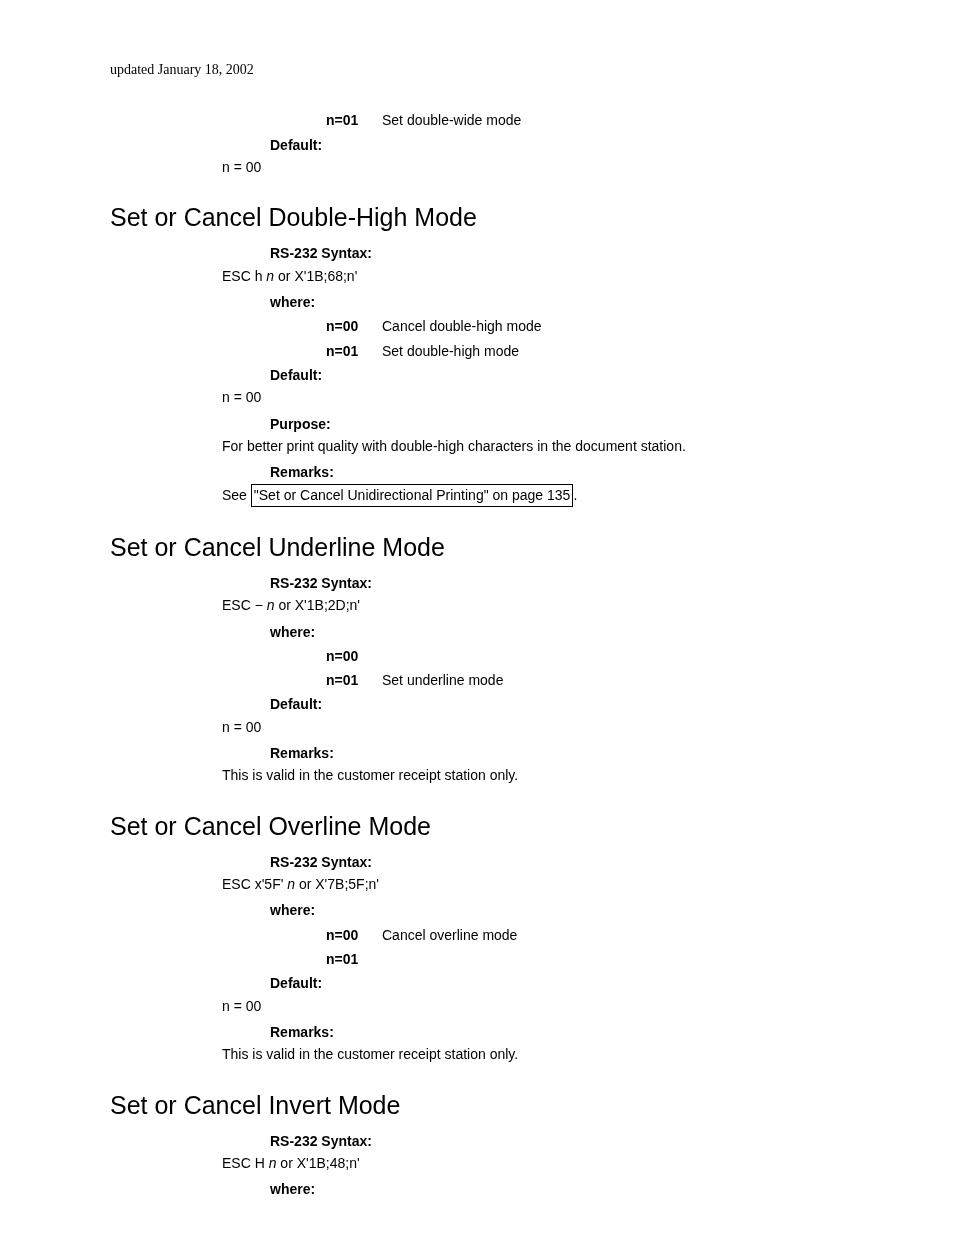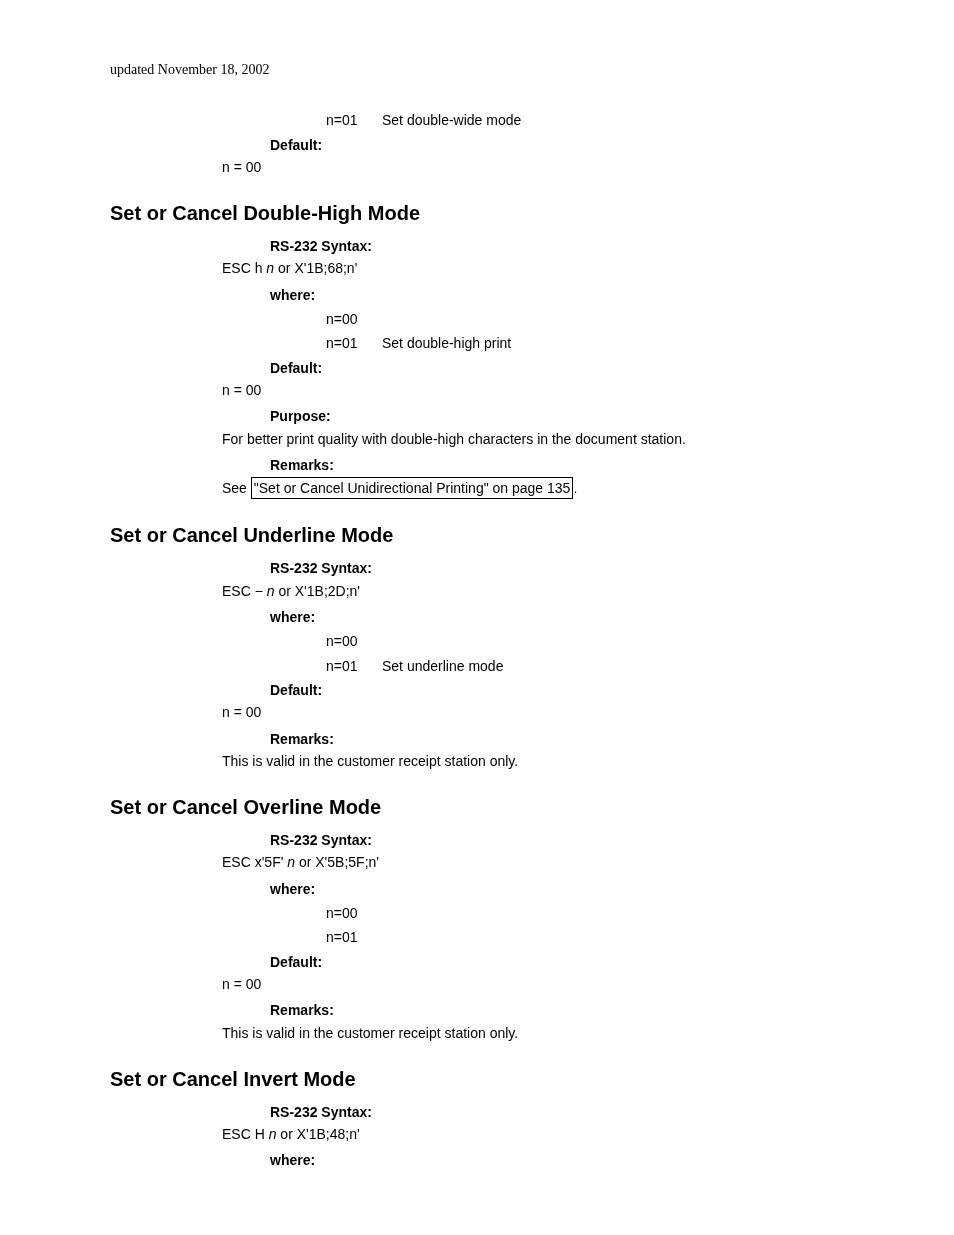--- a/index.html
+++ b/index.html
@@ -12,74 +12,75 @@
     width: 954px;
     box-sizing: border-box;
     line-height: 1.45;
   }
   .updated {
     font-family: "Times New Roman", Times, serif;
     font-size: 14px;
     margin-bottom: 30px;
   }
   .section-heading {
-    font-size: 20px;
-    font-weight: bold;
+    font-size: 25px;
+    font-weight: normal;
     margin: 22px 0 8px 0;
   }
   .dt-label {
     font-weight: bold;
     margin: 4px 0 2px 160px;
   }
   .dd-body {
     margin: 0 0 6px 112px;
   }
   .sub-row {
     display: flex;
     margin: 4px 0 4px 216px;
   }
   .sub-term {
-    font-weight: normal;
+    font-weight: bold;
     width: 56px;
     flex: 0 0 56px;
   }
   .sub-desc {
     flex: 1;
   }
   .italic { font-style: italic; }
   .link-box {
     border: 1px solid #000;
     padding: 0 2px;
     display: inline-block;
   }
 </style>
 </head>
 <body>
 
-<div class="updated">updated November 18, 2002</div>
+<div class="updated">updated January 18, 2002</div>
 
 <div class="sub-row">
   <div class="sub-term">n=01</div>
   <div class="sub-desc">Set double-wide mode</div>
 </div>
 <div class="dt-label">Default:</div>
 <div class="dd-body">n = 00</div>
 
 <div class="section-heading">Set or Cancel Double-High Mode</div>
 <div class="dt-label">RS-232 Syntax:</div>
 <div class="dd-body">
   <span>ESC h </span><span class="italic">n</span><span> or X'1B;68;n'</span>
 </div>
 <div class="dt-label">where:</div>
 <div class="sub-row">
   <div class="sub-term">n=00</div>
+  <div class="sub-desc">Cancel double-high mode</div>
 </div>
 <div class="sub-row">
   <div class="sub-term">n=01</div>
-  <div class="sub-desc">Set double-high print</div>
+  <div class="sub-desc">Set double-high mode</div>
 </div>
 <div class="dt-label">Default:</div>
 <div class="dd-body">n = 00</div>
 <div class="dt-label">Purpose:</div>
 <div class="dd-body">For better print quality with double-high characters in the document station.</div>
 <div class="dt-label">Remarks:</div>
 <div class="dd-body">
   <span>See </span><span class="link-box">"Set or Cancel Unidirectional Printing" on page 135</span><span>.</span>
 </div>
 
@@ -97,25 +98,26 @@
   <div class="sub-desc">Set underline mode</div>
 </div>
 <div class="dt-label">Default:</div>
 <div class="dd-body">n = 00</div>
 <div class="dt-label">Remarks:</div>
 <div class="dd-body">This is valid in the customer receipt station only.</div>
 
 <div class="section-heading">Set or Cancel Overline Mode</div>
 <div class="dt-label">RS-232 Syntax:</div>
 <div class="dd-body">
-  <span>ESC x'5F' </span><span class="italic">n</span><span> or X'5B;5F;n'</span>
+  <span>ESC x'5F' </span><span class="italic">n</span><span> or X'7B;5F;n'</span>
 </div>
 <div class="dt-label">where:</div>
 <div class="sub-row">
   <div class="sub-term">n=00</div>
+  <div class="sub-desc">Cancel overline mode</div>
 </div>
 <div class="sub-row">
   <div class="sub-term">n=01</div>
 </div>
 <div class="dt-label">Default:</div>
 <div class="dd-body">n = 00</div>
 <div class="dt-label">Remarks:</div>
 <div class="dd-body">This is valid in the customer receipt station only.</div>
 
 <div class="section-heading">Set or Cancel Invert Mode</div>

